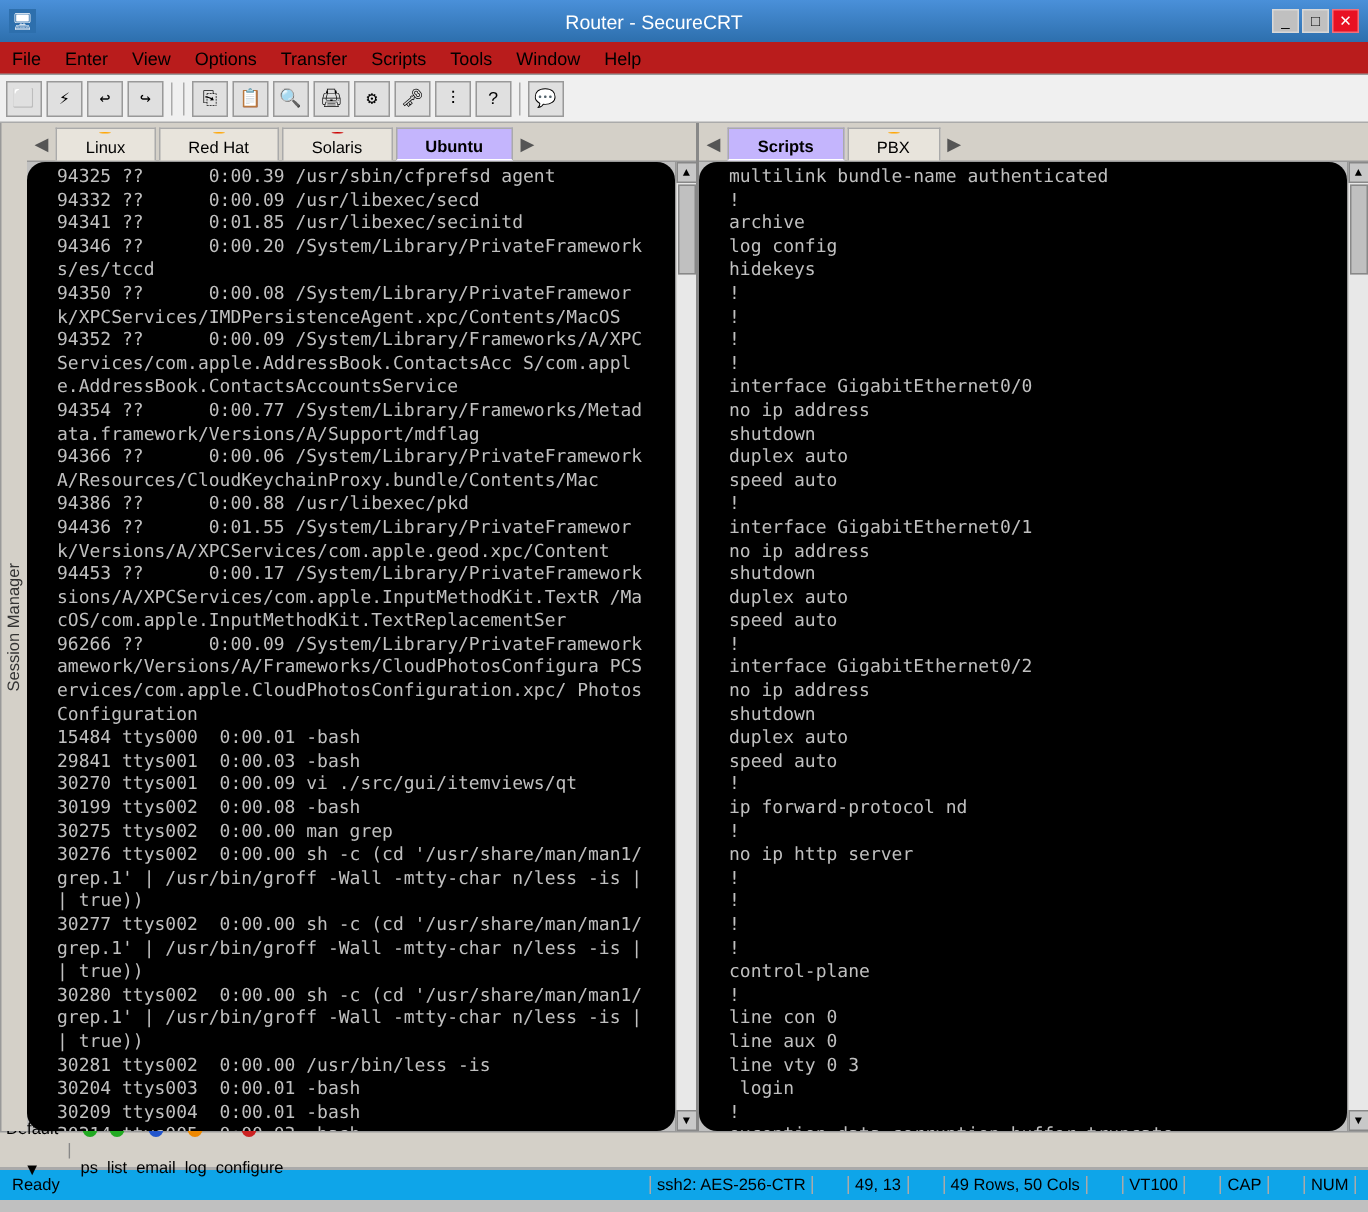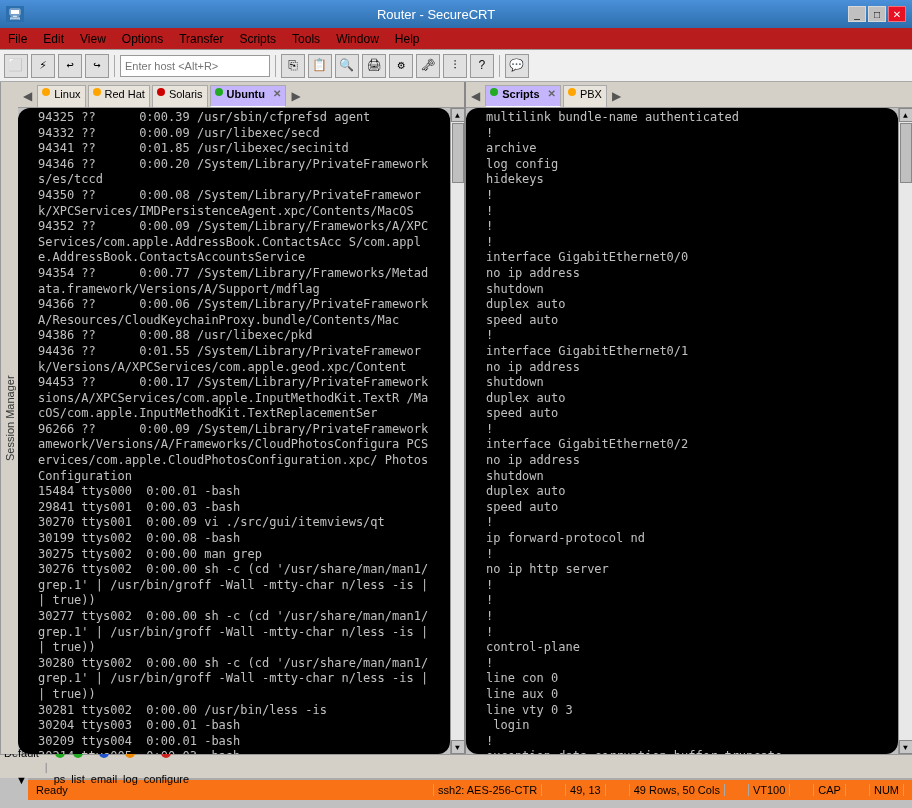--- a/index.html
+++ b/index.html
@@ -133,29 +133,31 @@
       display: flex;
       align-items: center;
       background: #d4d0c8;
       border-bottom: 1px solid #999;
       height: 26px;
       padding: 2px 2px 0 2px;
       gap: 2px;
     }
     .tab {
       display: flex;
+      align-items: center;
       gap: 4px;
-      padding: 2px 4px;
+      padding: 2px 19px;
       background: #e8e4dc;
       border: 1px solid #aaa;
       border-bottom: none;
       font-family: Arial, sans-serif;
       font-size: 11px;
       cursor: pointer;
       height: 22px;
+      flex-direction: column;
     }
     .tab.active {
       background: #c4b5fd;
       border-bottom: 1px solid white;
       font-weight: bold;
     }
     .tab .close-x {
       font-size: 10px;
       color: #666;
       margin-left: 4px;
@@ -247,30 +249,29 @@
       display: flex;
       align-items: center;
       gap: 15px;
       cursor: pointer;
       flex-direction: column;
     }
     .status-separator {
       color: #888;
     }
     #bottom-bar {
-      background: #f97316;
+      background: #0ea5e9;
       border-top: 2px solid #aaa;
       height: 22px;
       display: flex;
       align-items: center;
       font-family: Arial, sans-serif;
       font-size: 11px;
       padding: 0 8px;
       justify-content: space-between;
-      margin-left: 28px;
     }
     .bottom-status-left {
       display: flex;
       align-items: center;
       gap: 4px;
     }
     .bottom-status-right {
       display: flex;
       align-items: flex-start;
       gap: 23px;
@@ -291,37 +292,36 @@
   <div class="title-text">Router - SecureCRT</div>
   <div class="win-controls">
     <div class="win-btn">_</div>
     <div class="win-btn">□</div>
     <div class="win-btn close">✕</div>
   </div>
 </div>
 
 <div id="menu-bar">
   <div class="menu-item">File</div>
-  <div class="menu-item">Edit</div>
+  <div class="menu-item">Enter</div>
   <div class="menu-item">View</div>
   <div class="menu-item">Options</div>
   <div class="menu-item">Transfer</div>
   <div class="menu-item">Scripts</div>
   <div class="menu-item">Tools</div>
   <div class="menu-item">Window</div>
   <div class="menu-item">Help</div>
 </div>
 
 <div id="toolbar">
   <div class="toolbar-btn" title="New Session">⬜</div>
   <div class="toolbar-btn" title="Connect">⚡</div>
   <div class="toolbar-btn">↩</div>
   <div class="toolbar-btn">↪</div>
   <div class="toolbar-separator"></div>
-  <input id="host-input" type="text" placeholder="Enter host &lt;Alt+R&gt;" style="">
   <div class="toolbar-separator"></div>
   <div class="toolbar-btn">⎘</div>
   <div class="toolbar-btn">📋</div>
   <div class="toolbar-btn">🔍</div>
   <div class="toolbar-btn">🖨</div>
   <div class="toolbar-btn">⚙</div>
   <div class="toolbar-btn">🗝</div>
   <div class="toolbar-btn">⫶</div>
   <div class="toolbar-btn">?</div>
   <div class="toolbar-separator"></div>

